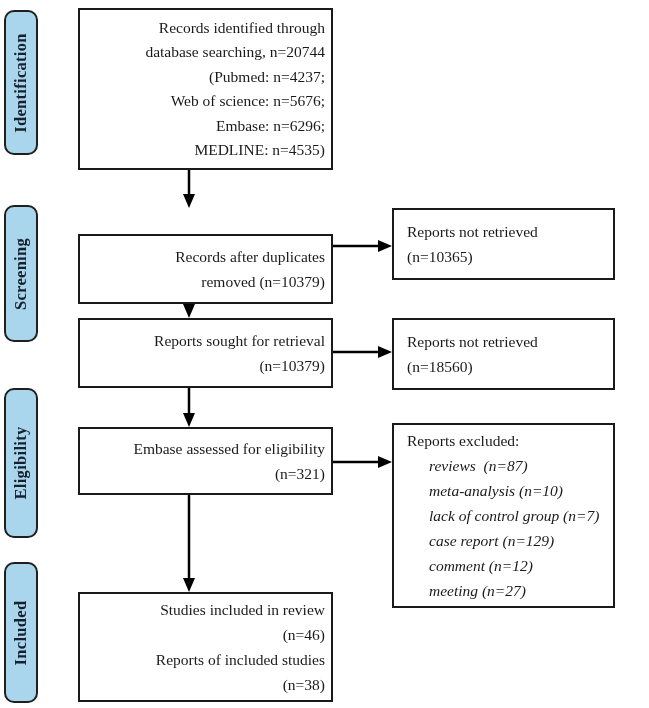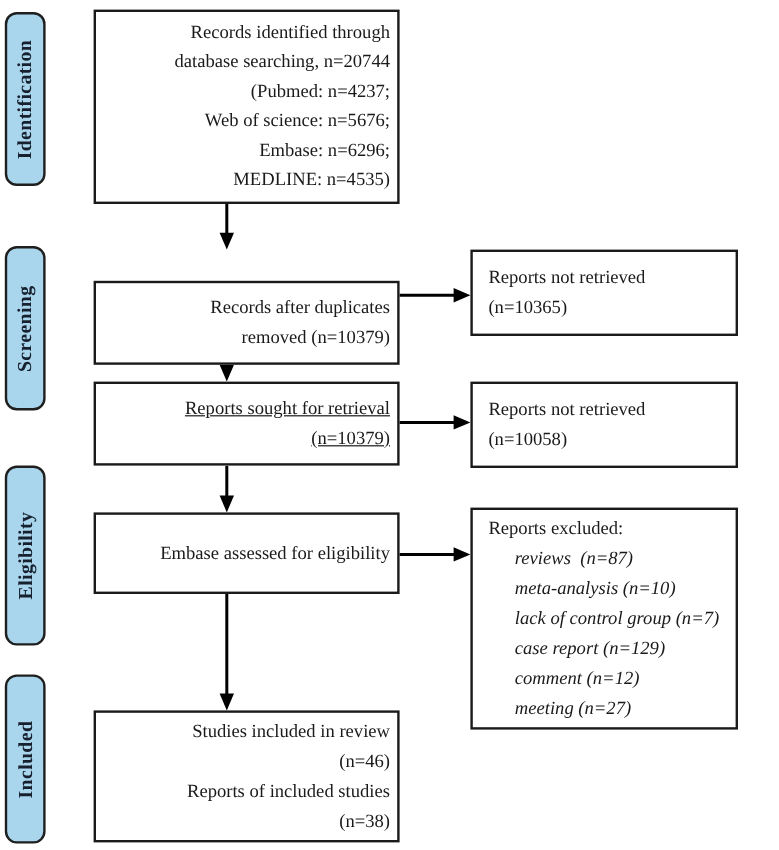--- a/index.html
+++ b/index.html
@@ -61,21 +61,21 @@
   }
   .flow-box .line.indent {
     padding-left: 22px;
     font-style: italic;
   }
   .col-main  { left: 78px;  width: 255px; text-align: right; }
   .col-right { left: 392px; width: 223px; }
 
   #box-records-identified { top: 8px;   height: 162px; line-height: 24.5px; }
   #box-duplicates-removed { top: 210px; height: 70px; margin-top: 24px; }
-  #box-sought-retrieval   { top: 318px; height: 70px; text-decoration: underline; }
+  #box-sought-retrieval   { top: 318px; height: 70px; }
   #box-assessed           { top: 427px; height: 68px; }
   #box-included           { top: 592px; height: 110px; }
   #box-not-retrieved-1    { top: 208px; height: 72px; }
   #box-not-retrieved-2    { top: 318px; height: 72px; }
   #box-excluded           { top: 423px; height: 185px; justify-content: center; }
 
   
   #arrow-layer {
     position: absolute;
     inset: 0;
@@ -142,37 +142,38 @@
     <div class="line">removed (n=10379)</div>
   </div>
 
   <div class="flow-box col-main" id="box-sought-retrieval">
     <div class="line">Reports sought for retrieval</div>
     <div class="line">(n=10379)</div>
   </div>
 
   <div class="flow-box col-main" id="box-assessed">
     <div class="line">Embase assessed for eligibility</div>
+    <div class="line"> (n=321)</div>
   </div>
 
   <div class="flow-box col-main" id="box-included">
     <div class="line">Studies included in review</div>
     <div class="line">(n=46)</div>
     <div class="line">Reports of included studies</div>
     <div class="line">(n=38)</div>
   </div>
 
   <div class="flow-box col-right" id="box-not-retrieved-1">
     <div class="line">Reports not retrieved</div>
     <div class="line">(n=10365)</div>
   </div>
 
   <div class="flow-box col-right" id="box-not-retrieved-2">
     <div class="line">Reports not retrieved</div>
-    <div class="line">(n=10058)</div>
+    <div class="line">(n=18560)</div>
   </div>
 
   <div class="flow-box col-right" id="box-excluded">
     <div class="line">Reports excluded:</div>
     <div class="line indent">reviews  (n=87)</div>
     <div class="line indent">meta-analysis (n=10)</div>
     <div class="line indent">lack of control group (n=7)</div>
     <div class="line indent">case report (n=129)</div>
     <div class="line indent">comment (n=12)</div>
     <div class="line indent">meeting (n=27)</div>

